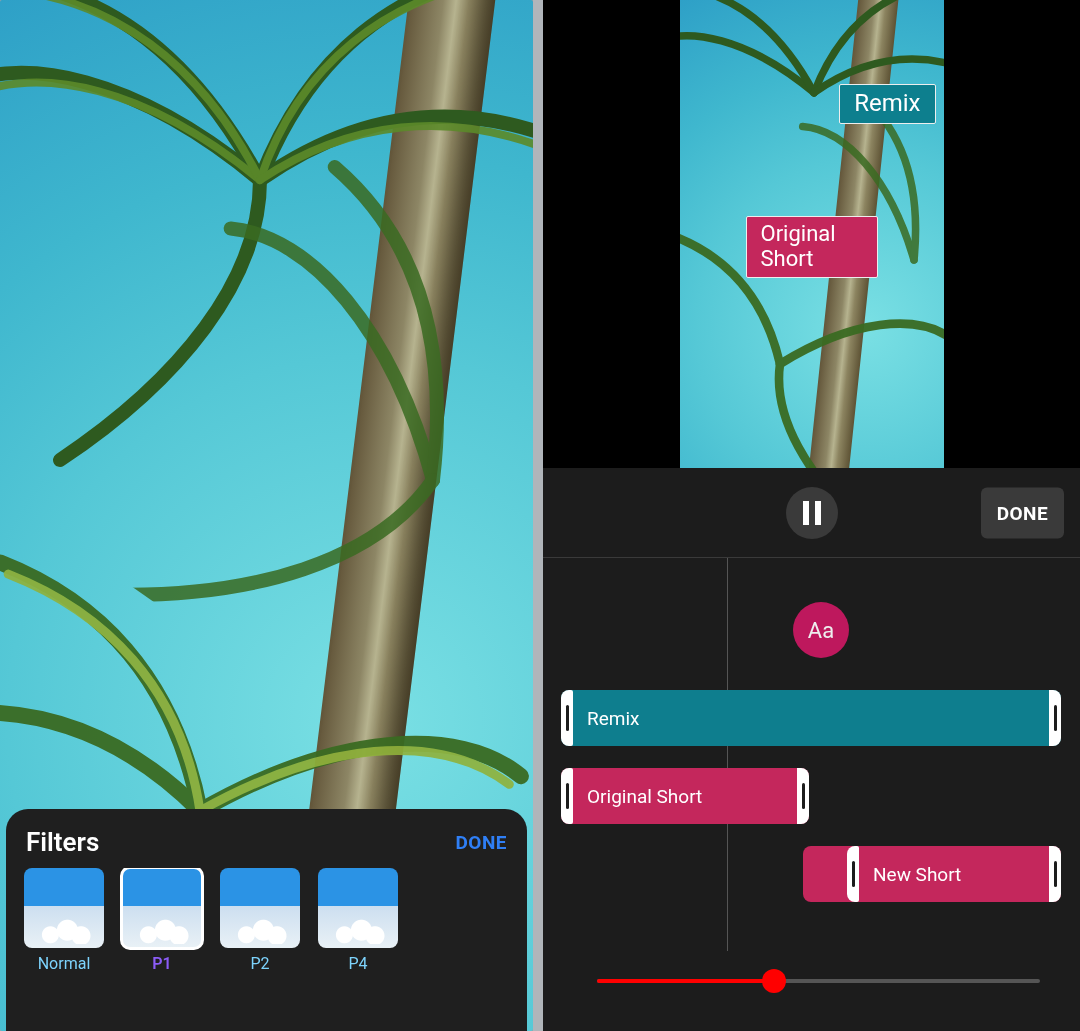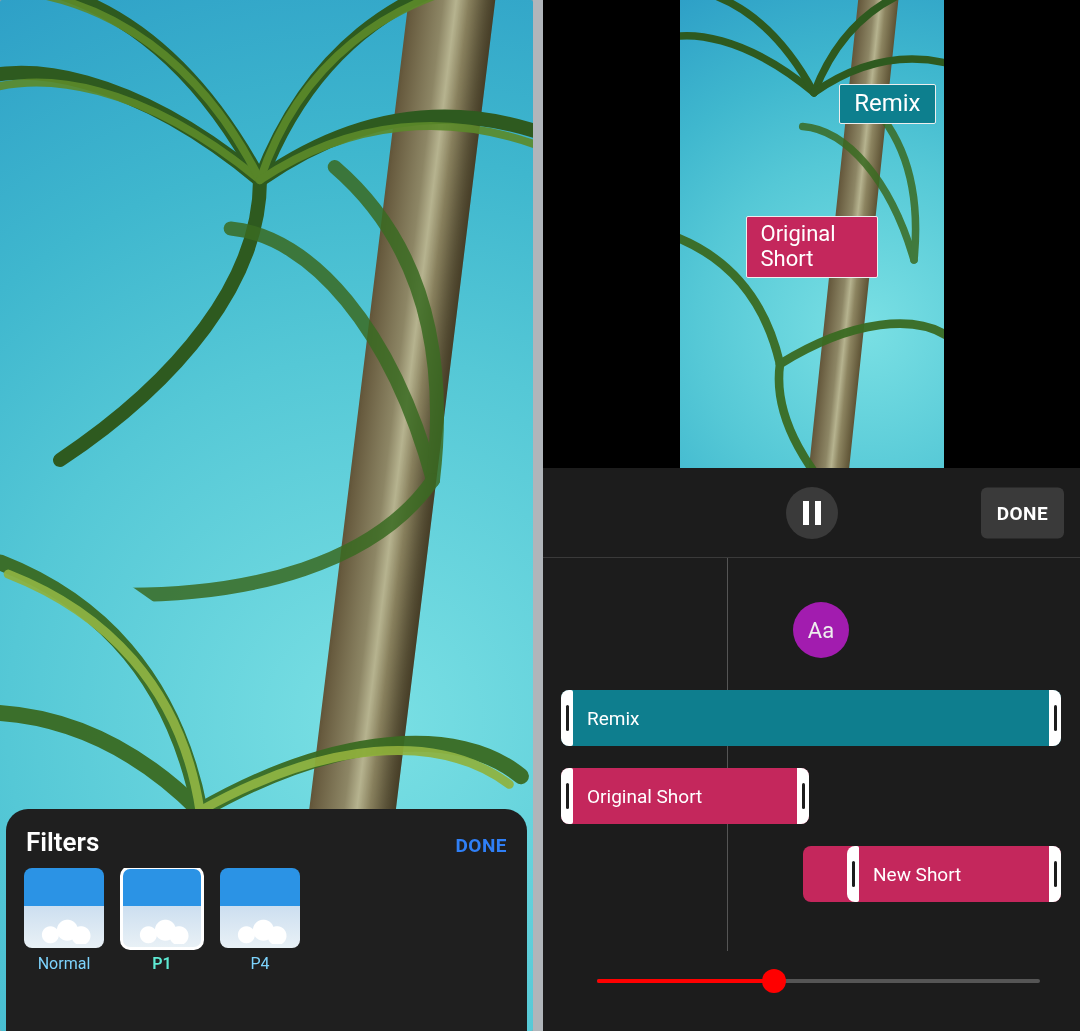--- a/index.html
+++ b/index.html
@@ -9,30 +9,30 @@
   
   .left { position:relative; width:533px; height:1031px; overflow:hidden; border-radius:2px; }
   .left-bg { position:absolute; inset:0; }
   .sky { position:absolute; inset:0; background: radial-gradient(circle at 70% 70%, #7ae0e4 0%, #55c8d6 45%, #3fb7ce 70%, #2ea0c7 100%); }
   .trunk { position:absolute; width:86px; height:1200px; left:350px; top:-120px; background:linear-gradient(90deg,#63563a,#8d8665 40%,#b6b38f 55%,#8c8460 70%,#5d5234); transform:rotate(7deg); border-radius:40px; box-shadow: inset -16px 0 18px rgba(0,0,0,.25); }
   .fronds-tl { position:absolute; left:-60px; top:-40px; width:640px; height:520px; }
   .fronds-bl { position:absolute; left:-120px; bottom:-40px; width:640px; height:520px; transform:scaleX(-1) rotate(-10deg); opacity:.95;}
   .fronds-right { position:absolute; right:-220px; top:220px; width:640px; height:520px; transform:rotate(35deg); opacity:.85;}
   
   .filters-panel { position:absolute; left:6px; right:6px; bottom:0; background:#1f1f1f; border-top-left-radius:22px; border-top-right-radius:22px; padding:18px 14px 8px 14px; height:222px; color:#fff; }
-  .filters-header { display:flex; justify-content:space-between; align-items:flex-end; padding:0 6px 11px 6px; }
+  .filters-header { display:flex; justify-content:space-between; align-items:center; padding:0 6px 11px 6px; }
   .filters-title { font-size:26px; font-weight:600; }
   .filters-done { color:#2f7ff6; font-size:19px; font-weight:700; letter-spacing:.5px; cursor:pointer; }
   .thumbs { display:flex; gap:18px; padding-left:4px; overflow:hidden; }
   .thumb-col { display:flex; flex-direction:column; align-items:center; gap:6px; }
   .thumb { width:80px; height:80px; border-radius:8px; background:linear-gradient(180deg,#2b93e5 0%, #2b93e5 48%, #cddff0 48%, #e9f1f6 100%); position:relative; overflow:hidden; }
   .thumb::after{ content:""; position:absolute; left:6px; right:6px; bottom:4px; height:46px; background: radial-gradient(circle at 30% 80%, #fff 0 8px, transparent 9px), radial-gradient(circle at 55% 70%, #fff 0 10px, transparent 11px), radial-gradient(circle at 75% 82%, #fff 0 9px, transparent 10px); filter: blur(.3px); }
   .thumb.selected { outline:3px solid #fff; outline-offset:-1px; }
   .tlabel { color:#7dd3fc; font-size:16px; }
-  .tlabel.selected { color:#5eead4; font-weight:600; }
+  .tlabel.selected { color:#8b5cf6; font-weight:600; }
 
   
   .right { width:537px; height:1031px; background:#1c1c1c; display:flex; flex-direction:column; }
   .preview-area { height:468px; background:#000; display:flex; align-items:center; justify-content:center; position:relative; }
   .preview { position:relative; width:264px; height:468px; overflow:hidden; }
   .preview .sky2 { position:absolute; inset:0; background: radial-gradient(circle at 70% 70%, #7ae0e4 0%, #55c8d6 45%, #3fb7ce 70%, #2ea0c7 100%); }
   .preview .trunk2 { position:absolute; width:40px; height:640px; left:152px; top:-70px; background:linear-gradient(90deg,#63563a,#8d8665 40%,#b6b38f 55%,#8c8460 70%,#5d5234); transform:rotate(6deg); border-radius:20px; }
   .preview .fr1 { position:absolute; left:-36px; top:-26px; width:340px; height:280px; }
   .preview .fr2 { position:absolute; left:-80px; bottom:-36px; width:360px; height:280px; transform:scaleX(-1) rotate(-8deg); opacity:.95;}
   .preview .fr3 { position:absolute; right:-150px; top:120px; width:360px; height:280px; transform:rotate(34deg); opacity:.85;}
@@ -40,21 +40,21 @@
   .chip.remix { background:#0d7f8e; right:8px; top:84px; }
   .chip.original { background:#c4275c; left:50%; transform:translateX(-50%); top:216px; font-size:22px; }
 
   .controls { height:90px; border-bottom:1px solid #3a3a3a; display:flex; align-items:center; justify-content:center; position:relative; }
   .pause-btn { width:52px; height:52px; border-radius:50%; background:#3a3a3a; display:flex; align-items:center; justify-content:center; cursor:pointer; }
   .pause-btn .bar { width:6px; height:24px; background:#fff; margin:0 3px; }
   .done-btn { position:absolute; right:16px; top:50%; transform:translateY(-50%); background:#3a3a3a; color:#fff; font-size:19px; font-weight:700; letter-spacing:.4px; padding:14px 16px; border-radius:6px; cursor:pointer; }
 
   .timeline-area { flex:1; position:relative; padding-top:24px; }
   .playhead { position:absolute; top:0; bottom:80px; left:184px; width:1px; background:#555; }
-  .aa-btn { position:absolute; left:250px; top:44px; width:56px; height:56px; border-radius:50%; background:#a21caf; color:#eee; display:flex; align-items:center; justify-content:center; font-size:22px; cursor:pointer; }
+  .aa-btn { position:absolute; left:250px; top:44px; width:56px; height:56px; border-radius:50%; background:#be185d; color:#eee; display:flex; align-items:center; justify-content:center; font-size:22px; cursor:pointer; }
   .tracks { position:absolute; left:0; right:0; top:132px; display:flex; flex-direction:column; gap:22px; }
   .clip { position:absolute; height:56px; border-radius:8px; display:flex; align-items:center; color:#fff; font-size:19px; }
   .clip .handle { width:12px; height:100%; background:#fff; display:flex; align-items:center; justify-content:center; }
   .clip .handle.left { border-top-left-radius:8px; border-bottom-left-radius:8px; }
   .clip .handle.right{ border-top-right-radius:8px; border-bottom-right-radius:8px; }
   .clip .handle::after{ content:""; width:3px; height:26px; background:#1c1c1c; border-radius:2px; }
   .clip .label { padding-left:14px; flex:1; }
   .clip.teal { background:#0e7e8e; }
   .clip.pink { background:#c4275c; }
   .track-row { position:relative; height:56px; }
@@ -115,20 +115,24 @@
         <div class="filters-done">DONE</div>
       </div>
       <div class="thumbs">
         <div class="thumb-col">
           <div class="thumb"></div>
           <div class="tlabel">Normal</div>
         </div>
         <div class="thumb-col">
           <div class="thumb selected"></div>
           <div class="tlabel selected">P1</div>
+        </div>
+        <div class="thumb-col">
+          <div class="thumb"></div>
+          <div class="tlabel">P2</div>
         </div>
         <div class="thumb-col">
           <div class="thumb"></div>
           <div class="tlabel">P4</div>
         </div>
 
       </div>
     </div>
   </div>
 

